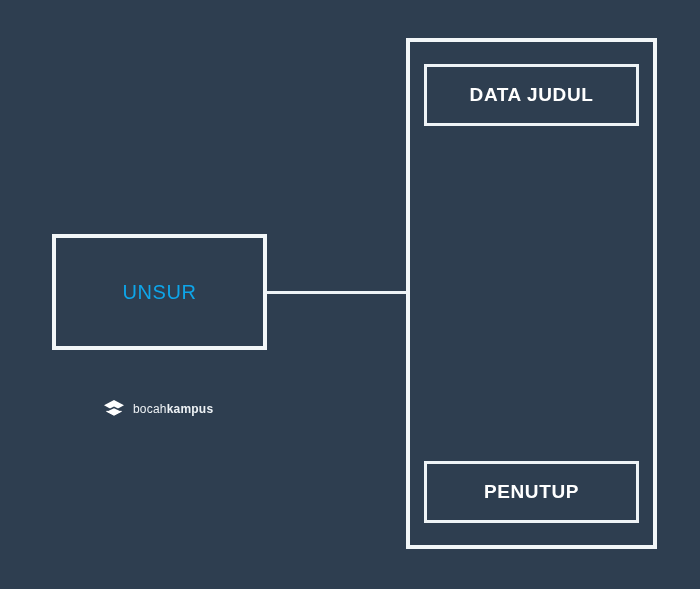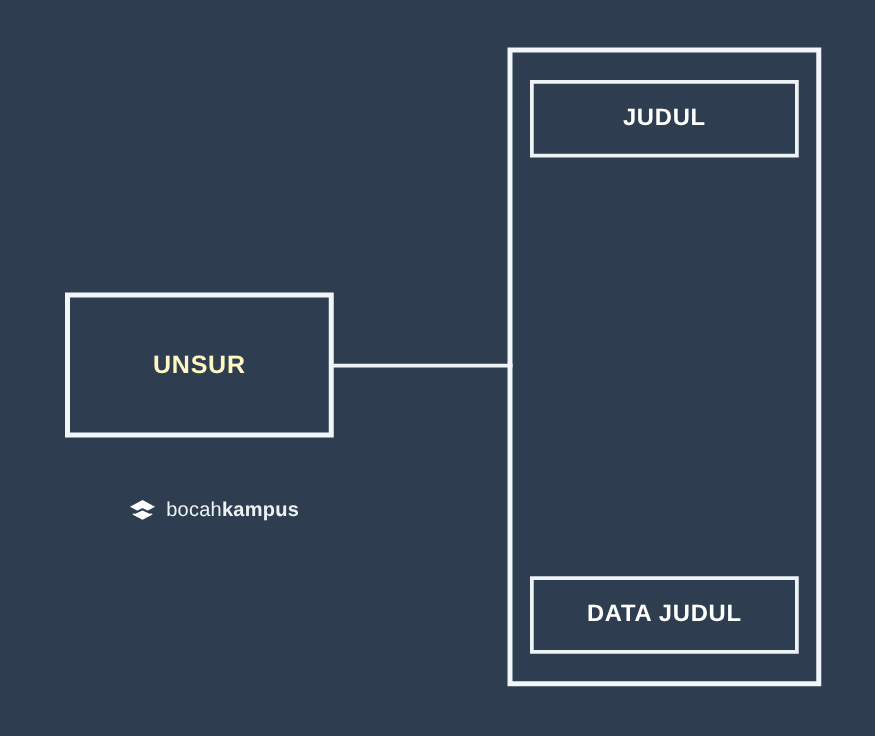--- a/index.html
+++ b/index.html
@@ -29,22 +29,22 @@
     height: 116px;
     box-sizing: border-box;
     border: 4px solid #f2f6f8;
     display: flex;
     flex-direction: column;
     align-items: center;
     justify-content: center;
     text-align: center;
   }
   .root-node .line {
-    color: #fef9c3;
-    font-weight: bold;
+    color: #0ea5e9;
+    font-weight: normal;
     font-size: 20px;
     letter-spacing: 0.6px;
     line-height: 1.35;
   }
 
   
   .connector {
     position: absolute;
     left: 265px;
     top: 291px;
@@ -102,21 +102,21 @@
     display: flex;
     align-items: center;
     gap: 8px;
   }
   .logo-icon {
     width: 22px;
     height: 20px;
     display: block;
   }
   .logo-text {
-    font-size: 16px;
+    font-size: 12px;
     color: #eef2f5;
     letter-spacing: 0.2px;
     white-space: nowrap;
   }
   .logo-text .light { font-weight: 400; }
   .logo-text .bold  { font-weight: bold; }
 </style>
 </head>
 <body>
 
@@ -125,24 +125,24 @@
   <div class="root-node">
     <span class="line">UNSUR</span>
   </div>
 
   <div class="connector"></div>
 
   <div class="group-container"></div>
 
   <div class="items">
     <div class="item-box">
-      <span class="item-label">JUDUL</span>
+      <span class="item-label">DATA JUDUL</span>
     </div>
     <div class="item-box">
-      <span class="item-label">DATA JUDUL</span>
+      <span class="item-label">PENUTUP</span>
     </div>
   </div>
 
   <div class="logo">
     <span>
       <svg class="logo-icon" viewBox="0 0 24 22" xmlns="http://www.w3.org/2000/svg" aria-hidden="true">
         <polygon points="12,1 23,7 12,13 1,7" fill="#ffffff"></polygon>
         <polygon points="12,9 21,13.6 12,18.4 3,13.6" fill="#ffffff"></polygon>
         <polygon points="12,8.2 20.2,12.4 12,16.8 3.8,12.4" fill="#2e3e50"></polygon>
         <polygon points="12,10.3 20.2,14 12,18 3.8,14" fill="#ffffff"></polygon>

